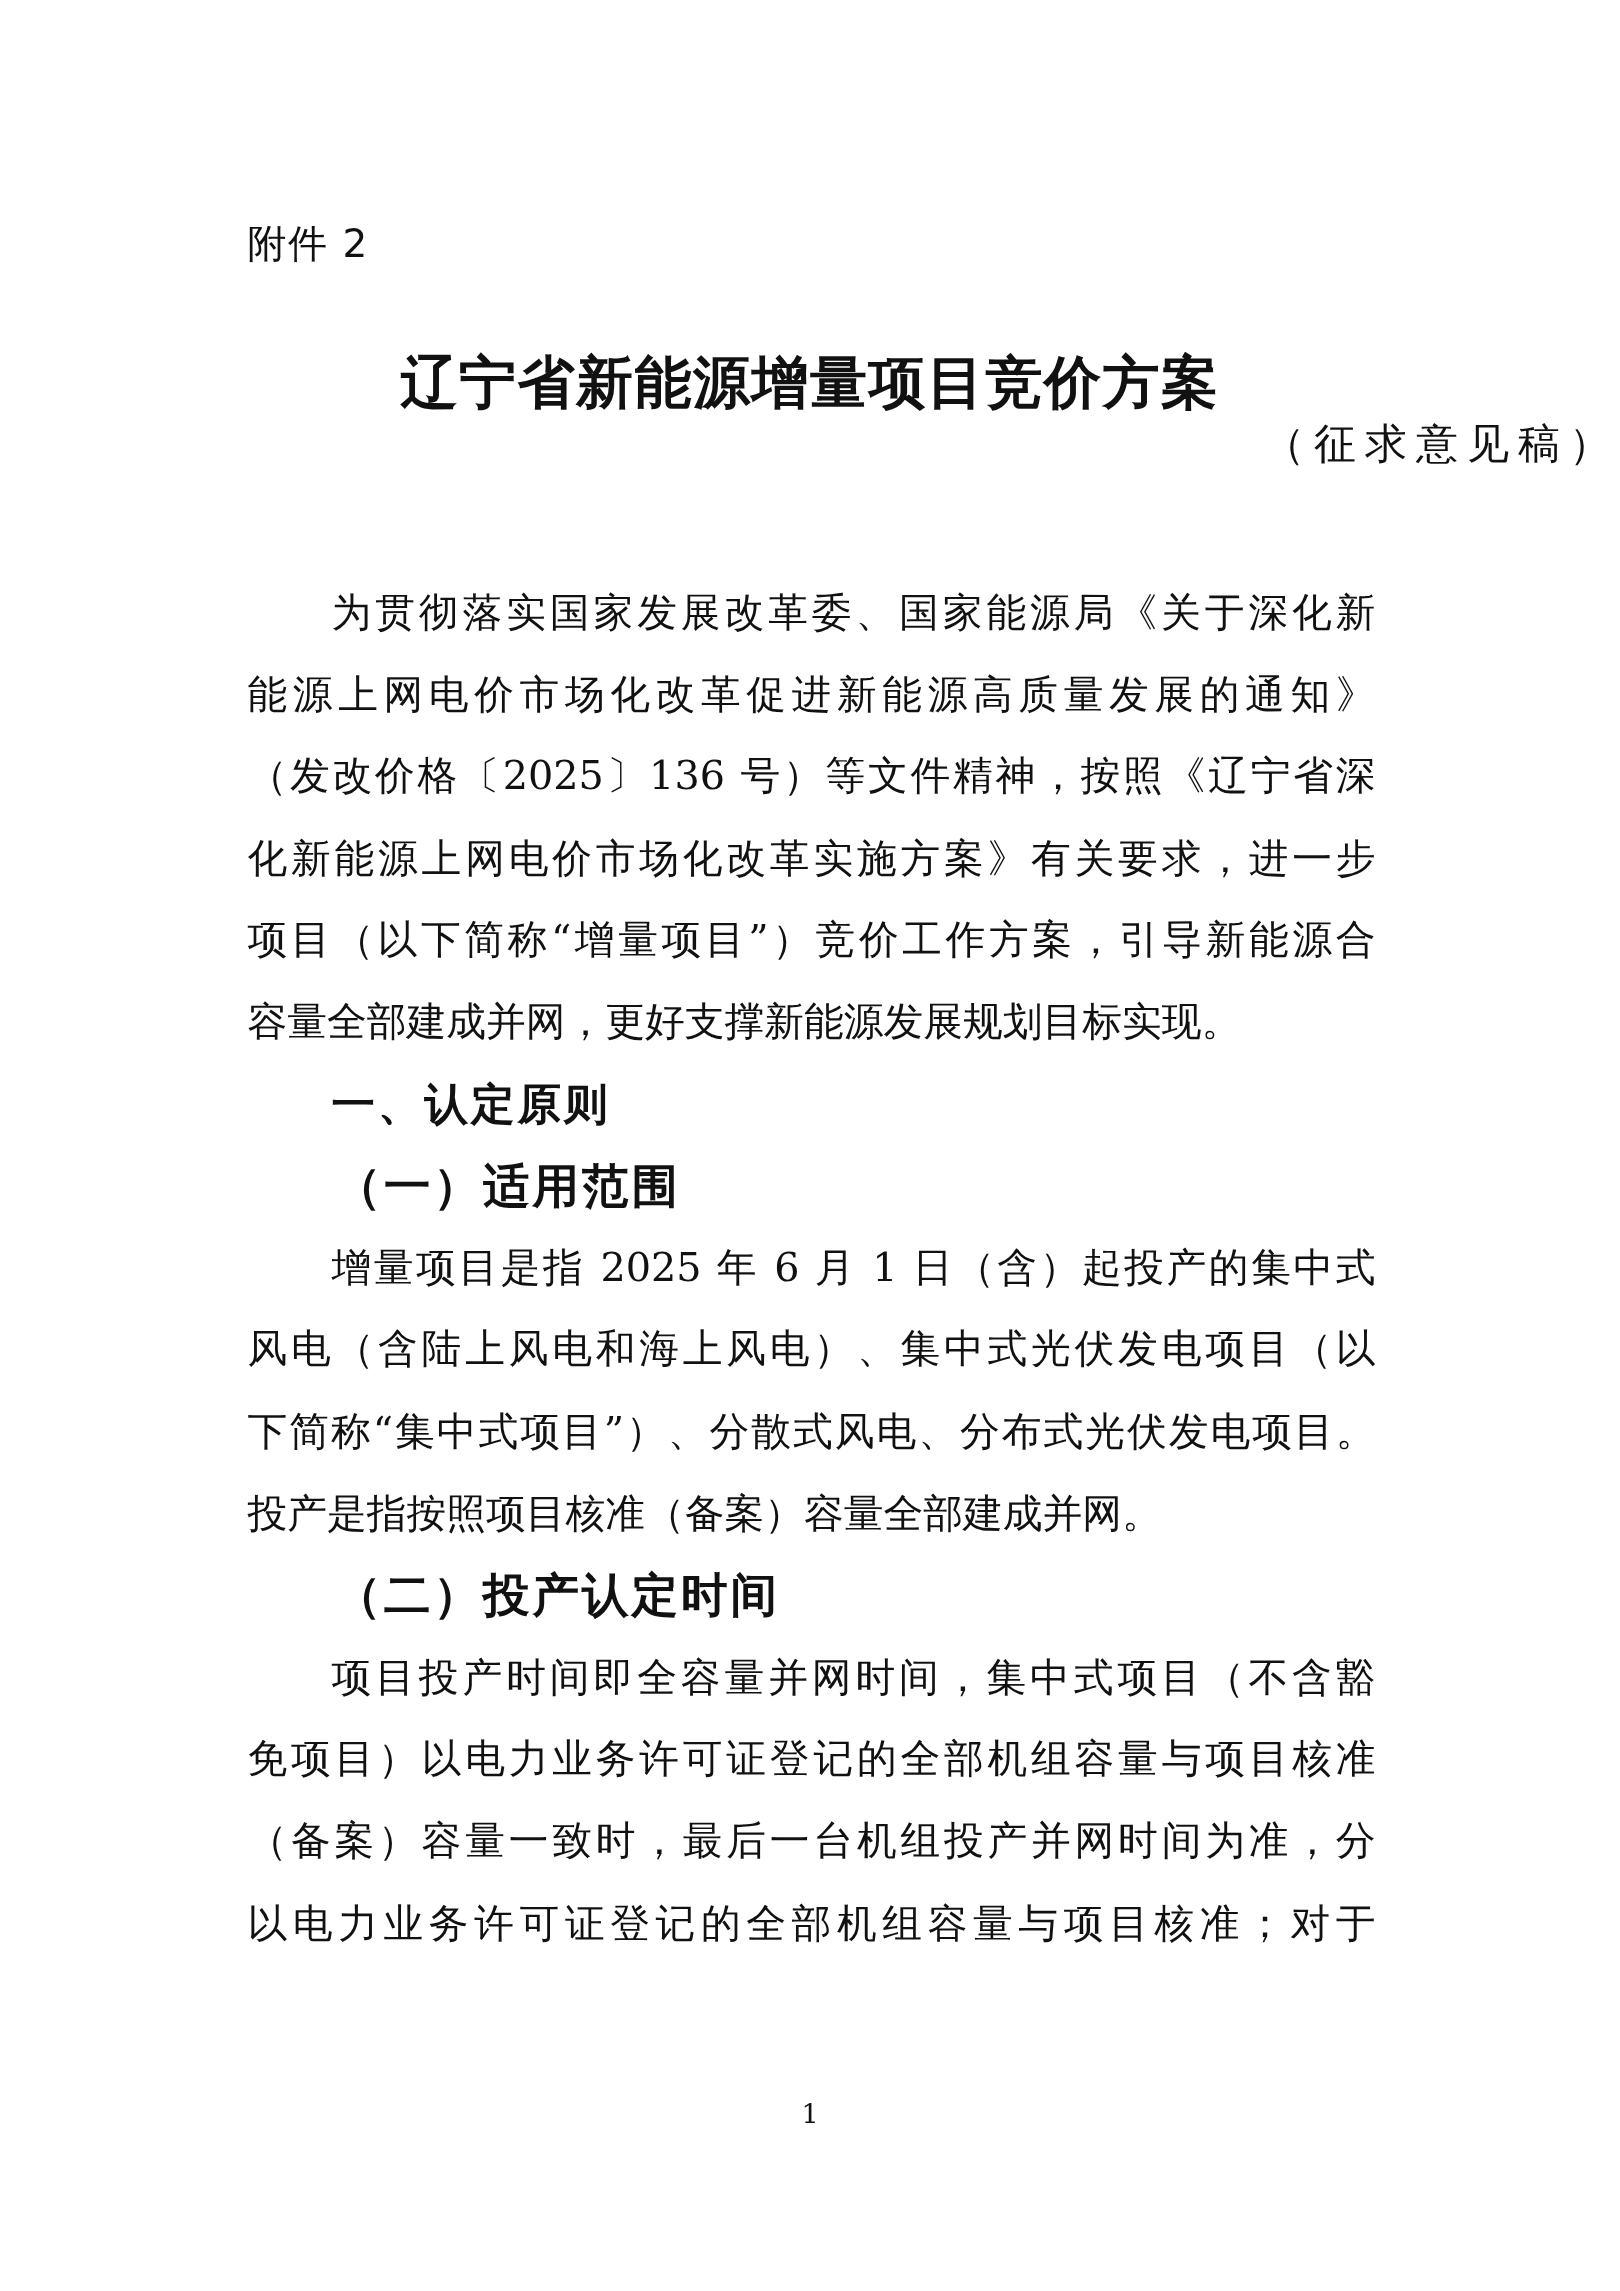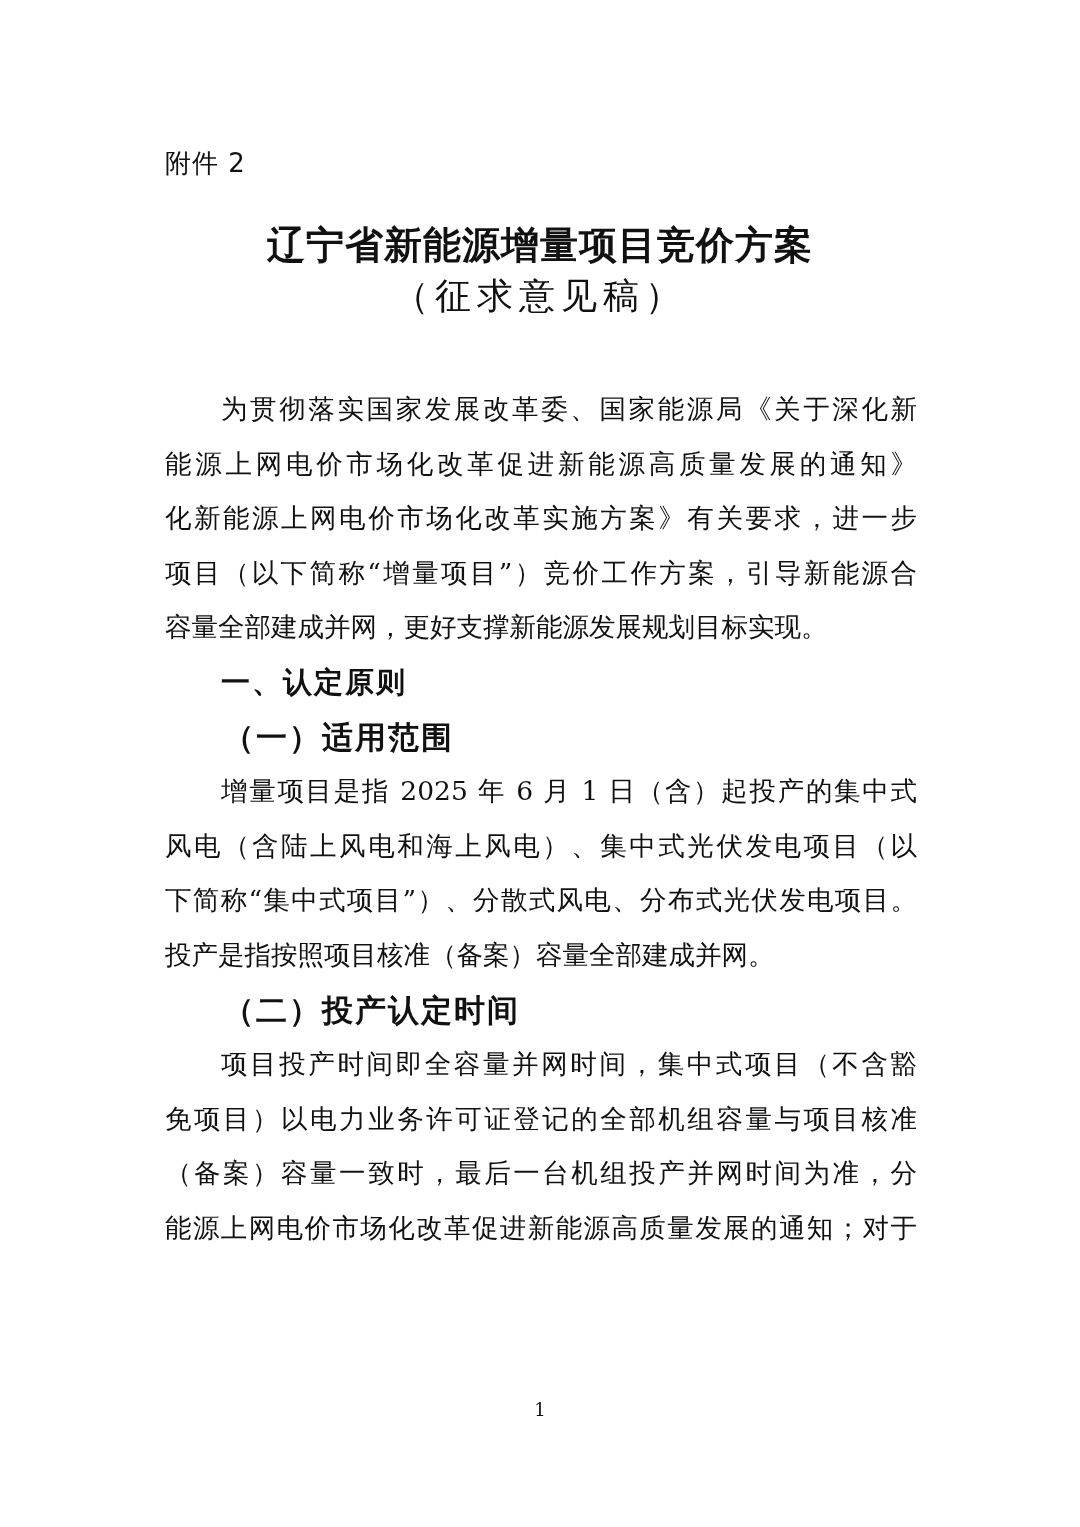--- a/index.html
+++ b/index.html
@@ -29,35 +29,35 @@
       top: 145px;
       font-size: 26px;
       line-height: 36px;
       font-family: "DejaVu Sans", "Liberation Sans", sans-serif;
       letter-spacing: 1px;
     }
     .title {
       position: absolute;
       left: 0;
       width: 1080px;
-      top: 218px;
+      top: 228px;
       text-align: center;
       font-size: 38px;
       line-height: 54px;
       font-weight: bold;
       letter-spacing: 1px;
       font-family: "DejaVu Serif", "Liberation Serif", serif;
     }
     .subtitle {
       position: absolute;
       left: 0;
       width: 1080px;
       top: 276px;
-      text-align: center;
-      font-size: 36px;
+      text-align: right;
+      font-size: 28px;
       line-height: 40px;
       letter-spacing: 6px;
       font-family: "DejaVu Serif", "Liberation Serif", serif;
     }
     .body-text {
       position: absolute;
       left: 165px;
       width: 752px;
       top: 382px;
     }
@@ -113,37 +113,38 @@
   <div class="attachment">附件 2</div>
 
   <div class="title">辽宁省新能源增量项目竞价方案</div>
 
   <div class="subtitle">（征求意见稿）</div>
 
   <div class="body-text">
 
     <div class="line indent">为贯彻落实国家发展改革委、国家能源局《关于深化新</div>
     <div class="line">能源上网电价市场化改革促进新能源高质量发展的通知》</div>
+    <div class="line">（发改价格〔2025〕136 号）等文件精神，按照《辽宁省深</div>
     <div class="line">化新能源上网电价市场化改革实施方案》有关要求，进一步</div>
     <div class="line">项目（以下简称“增量项目”）竞价工作方案，引导新能源合</div>
     <div class="line last">容量全部建成并网，更好支撑新能源发展规划目标实现。</div>
 
     <div class="heading1">一、认定原则</div>
 
     <div class="heading2">（一）适用范围</div>
 
     <div class="line indent">增量项目是指 2025 年 6 月 1 日（含）起投产的集中式</div>
     <div class="line">风电（含陆上风电和海上风电）、集中式光伏发电项目（以</div>
     <div class="line">下简称“集中式项目”）、分散式风电、分布式光伏发电项目。</div>
     <div class="line last">投产是指按照项目核准（备案）容量全部建成并网。</div>
 
     <div class="heading2">（二）投产认定时间</div>
 
     <div class="line indent">项目投产时间即全容量并网时间，集中式项目（不含豁</div>
     <div class="line">免项目）以电力业务许可证登记的全部机组容量与项目核准</div>
     <div class="line">（备案）容量一致时，最后一台机组投产并网时间为准，分</div>
-    <div class="line">能源上网电价市场化改革促进新能源高质量发展的通知；对于</div>
+    <div class="line">以电力业务许可证登记的全部机组容量与项目核准；对于</div>
 
   </div>
 
   <div class="page-number">1</div>
 
 </div>
 
 </body></html>

